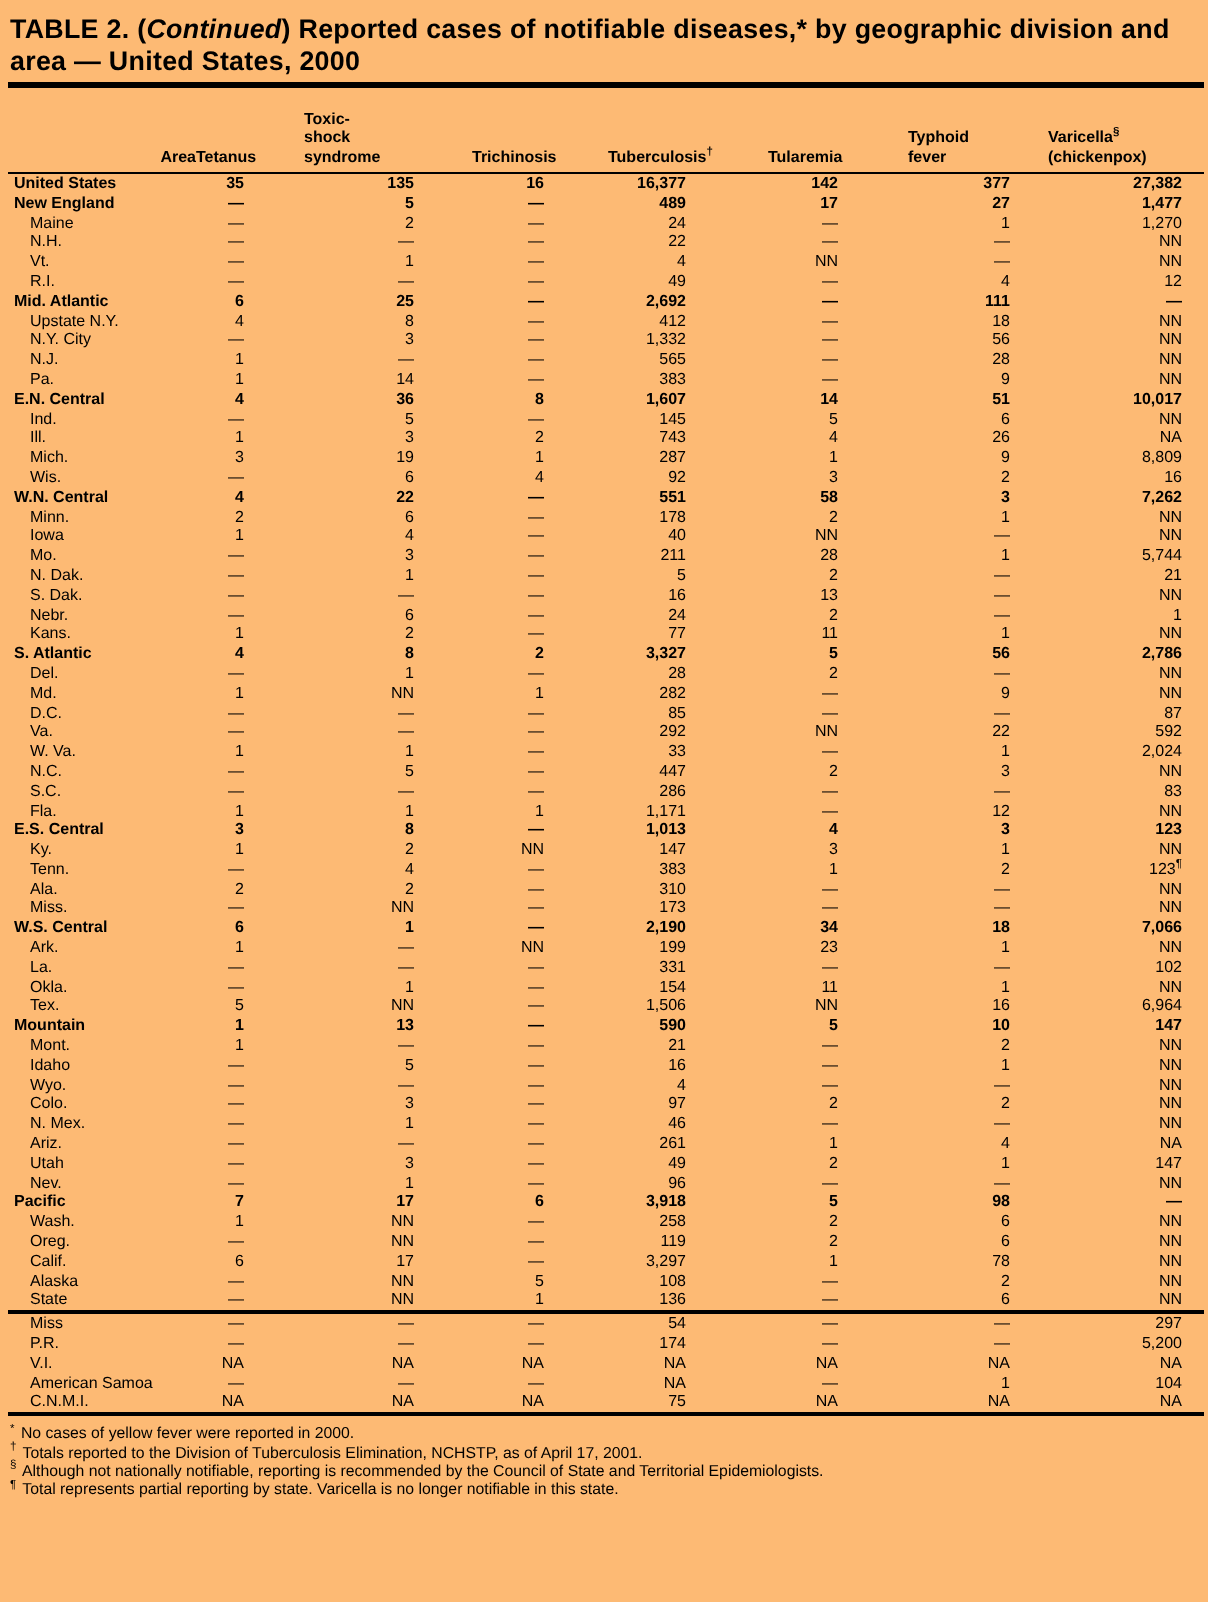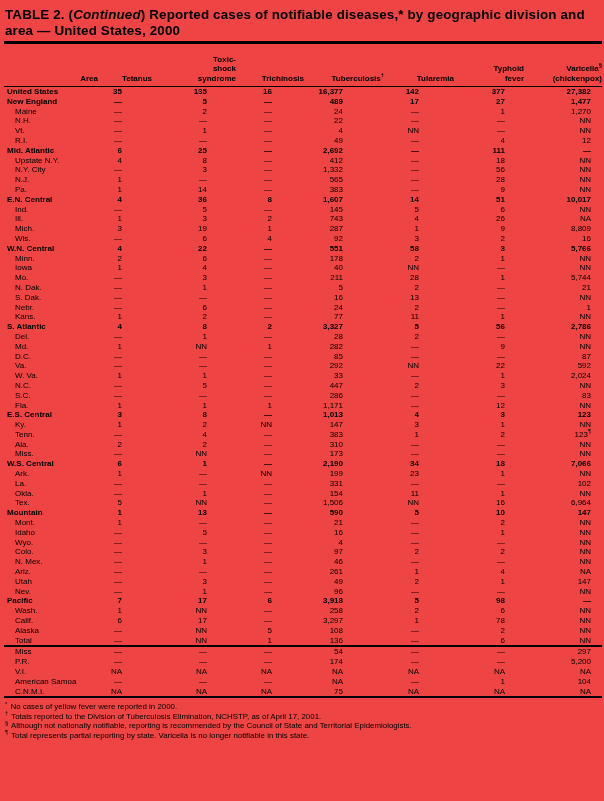--- a/index.html
+++ b/index.html
@@ -4,21 +4,21 @@
 <style>
   * { margin: 0; padding: 0; box-sizing: border-box; }
   html, body { background: #f4f4f2; }
   body {
     width: 604px; height: 801px;
     font-family: "Liberation Sans", "DejaVu Sans", sans-serif;
     color: #000;
   }
   .page {
     width: 604px; height: 801px;
-    background: #ef4444;
+    background: #fdba74;
     padding: 7px 3px 0 4px;
     overflow: hidden;
   }
   .title {
     font-size: 13.4px;
     font-weight: 700;
     line-height: 15.5px;
     letter-spacing: 0.15px;
     padding-left: 1px;
     margin-bottom: 3px;
@@ -35,21 +35,21 @@
   col.c1 { width: 54px; }
   col.c2 { width: 84px; }
   col.c3 { width: 68px; }
   col.c4 { width: 80px; }
   col.c5 { width: 70px; }
   col.c6 { width: 70px; }
   col.c7 { width: 78px; }
   thead tr { border-top: 3px solid #000; border-bottom: 1.2px solid #000; }
   thead th {
     vertical-align: bottom;
-    text-align: right;
+    text-align: left;
     font-size: 8px;
     font-weight: 700;
     height: 44px;
     padding: 4px 0 3px 0;
   }
   thead th div { line-height: 9.3px; white-space: nowrap; }
   thead th.area-th { text-align: right; padding-left: 3px; }
   td {
     font-size: 8px;
     height: 9.8px;
@@ -292,21 +292,21 @@
           <td>16</td>
         </tr>
         <tr class="division">
           <td class="area">W.N. Central</td>
           <td>4</td>
           <td>22</td>
           <td>—</td>
           <td>551</td>
           <td>58</td>
           <td>3</td>
-          <td>5,766</td>
+          <td>7,262</td>
         </tr>
         <tr>
           <td class="area indent">Minn.</td>
           <td>2</td>
           <td>6</td>
           <td>—</td>
           <td>178</td>
           <td>2</td>
           <td>1</td>
           <td>NN</td>
@@ -665,41 +665,51 @@
           <td class="area indent">Wash.</td>
           <td>1</td>
           <td>NN</td>
           <td>—</td>
           <td>258</td>
           <td>2</td>
           <td>6</td>
           <td>NN</td>
         </tr>
         <tr>
+          <td class="area indent">Oreg.</td>
+          <td>—</td>
+          <td>NN</td>
+          <td>—</td>
+          <td>119</td>
+          <td>2</td>
+          <td>6</td>
+          <td>NN</td>
+        </tr>
+        <tr>
           <td class="area indent">Calif.</td>
           <td>6</td>
           <td>17</td>
           <td>—</td>
           <td>3,297</td>
           <td>1</td>
           <td>78</td>
           <td>NN</td>
         </tr>
         <tr>
           <td class="area indent">Alaska</td>
           <td>—</td>
           <td>NN</td>
           <td>5</td>
           <td>108</td>
           <td>—</td>
           <td>2</td>
           <td>NN</td>
         </tr>
         <tr>
-          <td class="area indent">Total</td>
+          <td class="area indent">State</td>
           <td>—</td>
           <td>NN</td>
           <td>1</td>
           <td>136</td>
           <td>—</td>
           <td>6</td>
           <td>NN</td>
         </tr>
       </tbody>
     <tbody class="territories">

